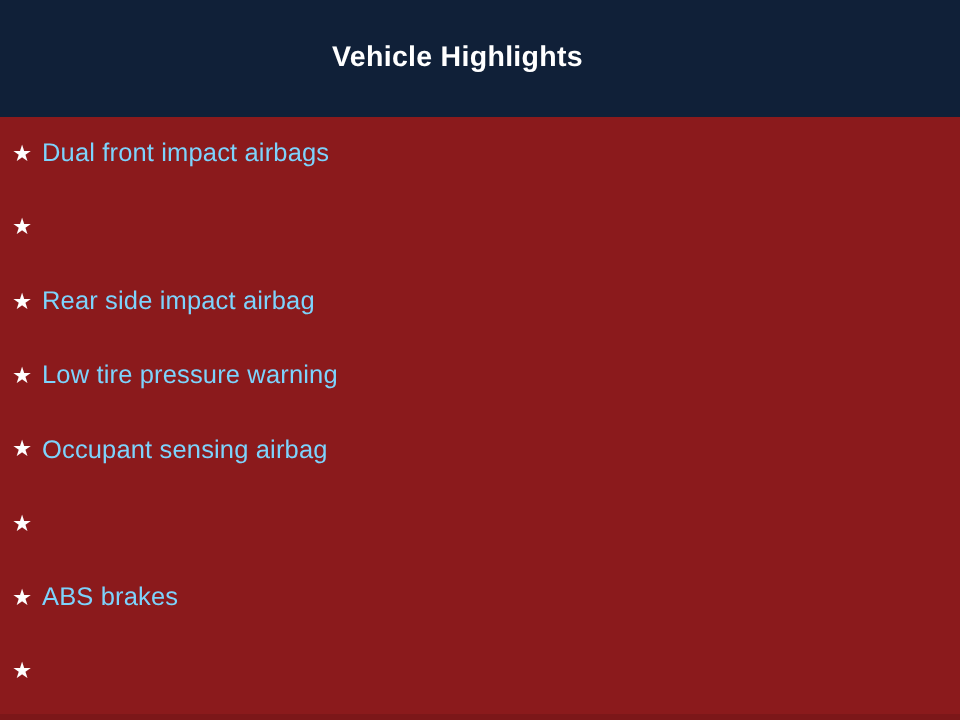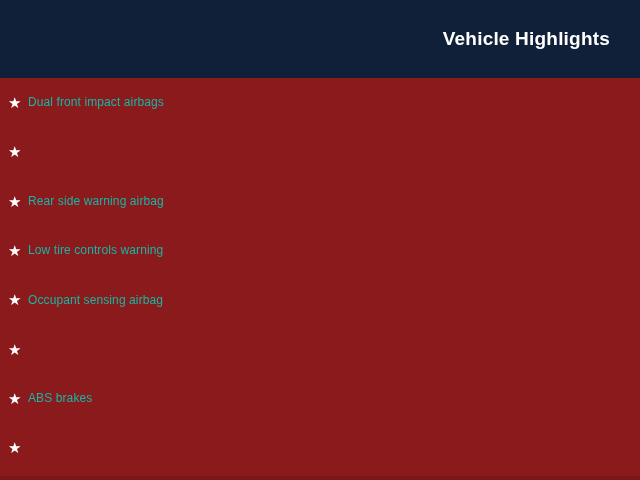--- a/index.html
+++ b/index.html
@@ -20,21 +20,21 @@
   
   #header {
     position: absolute;
     left: 0;
     top: 0;
     width: 640px;
     height: 78px;
     background: #102038;
     display: flex;
     align-items: center;
-    justify-content: flex-end;
+    justify-content: center;
     box-sizing: border-box;
     padding-right: 30px;
   }
   #header-title {
     color: #ffffff;
     font-size: 19px;
     font-weight: bold;
     letter-spacing: 0.2px;
     white-space: nowrap;
   }
@@ -78,22 +78,22 @@
   .bullet-star {
     color: #ffffff;
     font-size: 15px;
     line-height: 1;
     width: 20px;
     flex: 0 0 20px;
     text-align: left;
     user-select: none;
   }
   .highlight-label {
-    color: #14b8a6;
-    font-size: 12px;
+    color: #7dd3fc;
+    font-size: 17px;
     line-height: 1.2;
     white-space: nowrap;
     letter-spacing: 0.1px;
   }
 </style>
 </head>
 <body>
 
 <div id="screen">
 
@@ -105,25 +105,25 @@
     <ul id="highlights-list">
         <li class="highlight-item">
           <span class="bullet-star">★</span>
           <span class="highlight-label">Dual front impact airbags</span>
         </li>
         <li class="highlight-item">
           <span class="bullet-star">★</span>
         </li>
         <li class="highlight-item">
           <span class="bullet-star">★</span>
-          <span class="highlight-label">Rear side warning airbag</span>
+          <span class="highlight-label">Rear side impact airbag</span>
         </li>
         <li class="highlight-item">
           <span class="bullet-star">★</span>
-          <span class="highlight-label">Low tire controls warning</span>
+          <span class="highlight-label">Low tire pressure warning</span>
         </li>
         <li class="highlight-item">
           <span class="bullet-star">★</span>
           <span class="highlight-label">Occupant sensing airbag</span>
         </li>
         <li class="highlight-item">
           <span class="bullet-star">★</span>
         </li>
         <li class="highlight-item">
           <span class="bullet-star">★</span>

